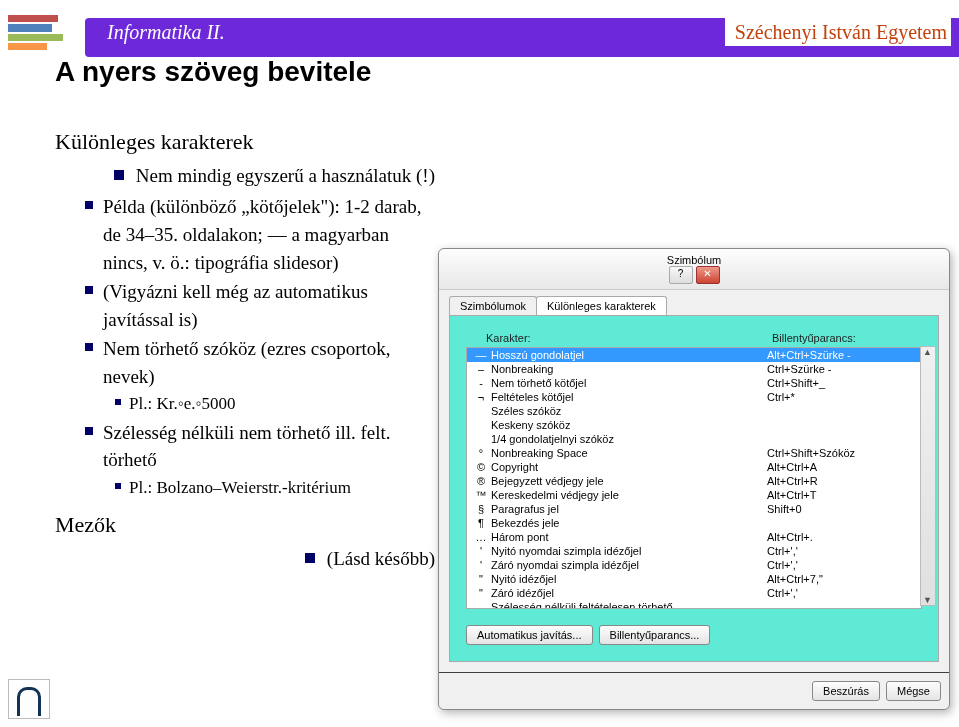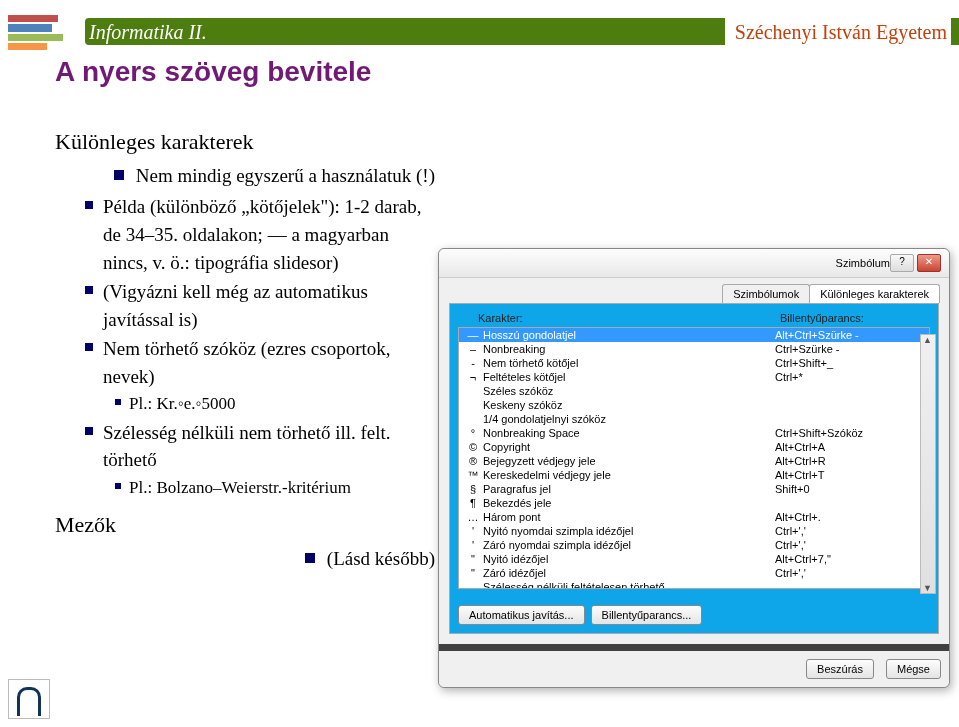--- a/index.html
+++ b/index.html
@@ -10,26 +10,26 @@
     font-family: "Times New Roman", serif;
     background: #fff;
     position: relative;
     overflow: hidden;
   }
   .header-bar {
     position: absolute;
     top: 18px;
     left: 85px;
     right: 0;
-    height: 27px;
-    background: #4d7c0f;
+    height: 39px;
+    background: #6d28d9;
     color: #fff;
     font-style: italic;
     font-size: 20px;
-    padding-left: 4px;
+    padding-left: 22px;
     line-height: 28px;
     border-top-left-radius: 4px;
     border-bottom-left-radius: 4px;
   }
   .header-right {
     position: absolute;
     right: 8px;
     top: 18px;
     color: #c2410c;
     font-size: 20px;
@@ -52,21 +52,21 @@
   .lg2{background:#4f81bd;width:80%;}
   .lg3{background:#9bbb59;width:100%;}
   .lg4{background:#f79646;width:70%;}
 
   .slide-title {
     position: absolute;
     top: 56px;
     left: 55px;
     font-size: 28px;
     font-weight: bold;
-    color: #701a75;
+    color: #000000;
     font-family: Arial, sans-serif;
   }
   .body-text {
     position: absolute;
     top: 118px;
     left: 55px;
     width: 380px;
     font-size: 19px;
     color: #000;
     line-height: 1.45;
@@ -115,59 +115,60 @@
     font-family: "Segoe UI", Tahoma, sans-serif;
     font-size: 11px;
     color: #000;
   }
   .dlg-title {
     background: linear-gradient(#fdfdfd,#e8e8e8);
     border-bottom:1px solid #ccc;
     padding:5px 8px;
     border-radius:6px 6px 0 0;
     display:flex;
-    justify-content:flex-end;
+    justify-content:flex-start;
     align-items:center;
+    flex-direction:column;
   }
   .dlg-title .icons { display:flex; gap:3px; }
   .dlg-help, .dlg-close {
     width:22px; height:16px; border:1px solid #aaa; border-radius:2px;
     background:linear-gradient(#f8f8f8,#ddd);
     font-size:10px; text-align:center; line-height:14px;
   }
   .dlg-close { background: linear-gradient(#e98,#c43); color:#fff; border-color:#933;}
   .dlg-body { padding: 6px 10px 10px 10px; }
-  .tabs { display:flex; gap:0; margin-bottom:0;justify-content:flex-end; }
+  .tabs { display:flex; gap:0; margin-bottom:0; }
   .tab {
     padding:3px 10px; border:1px solid #aaa; background:#f0f0f0;
     border-bottom:none; border-radius:3px 3px 0 0; font-size:11px;
     margin-right:-1px;
   }
   .tab.active { background:#fff; position:relative; z-index:2;}
   .tab-panel {
-    border:1px solid #aaa; background:#0ea5e9; padding:8px; position:relative;
+    border:1px solid #aaa; background:#5eead4; padding:16px; position:relative;
   }
   .col-headers { display:flex; font-size:11px; color:#222; margin-bottom:3px;}
   .col-headers .c1{width:20px;} .col-headers .c2{flex:1;} .col-headers .c3{width:150px;}
   .listbox {
     border:1px solid #aaa; height: 260px; overflow:hidden; background:#fff; font-size:11px;
   }
   .lrow { display:flex; padding:1px 4px; align-items:center; }
   .lrow .sym { width:20px; text-align:center; }
   .lrow .nm { flex:1; }
   .lrow .sc { width:150px; }
   .lrow.sel { background:#3399ff; color:#fff; }
   .bottom-btns { margin-top:16px; display:flex; gap:6px;}
   .btn {
     border:1px solid #888; background:linear-gradient(#fdfdfd,#e4e4e4);
     padding:3px 10px; border-radius:3px; font-size:11px;
   }
   .dlg-footer {
-    border-top:7px solid #404040;
-    padding:8px; display:flex; justify-content:flex-end; gap:12px;
+    border-top:1px solid #404040;
+    padding:8px; display:flex; justify-content:flex-end; gap:6px;
     background:#f0f0f0;
     border-radius:0 0 6px 6px;
   }
   .footer-logo {
     position:absolute;
     left:8px; bottom:8px;
     width:40px; height:36px;
     border:1px solid #bbb;
     display:flex; align-items:flex-end; justify-content:center;
     padding-bottom:2px;

